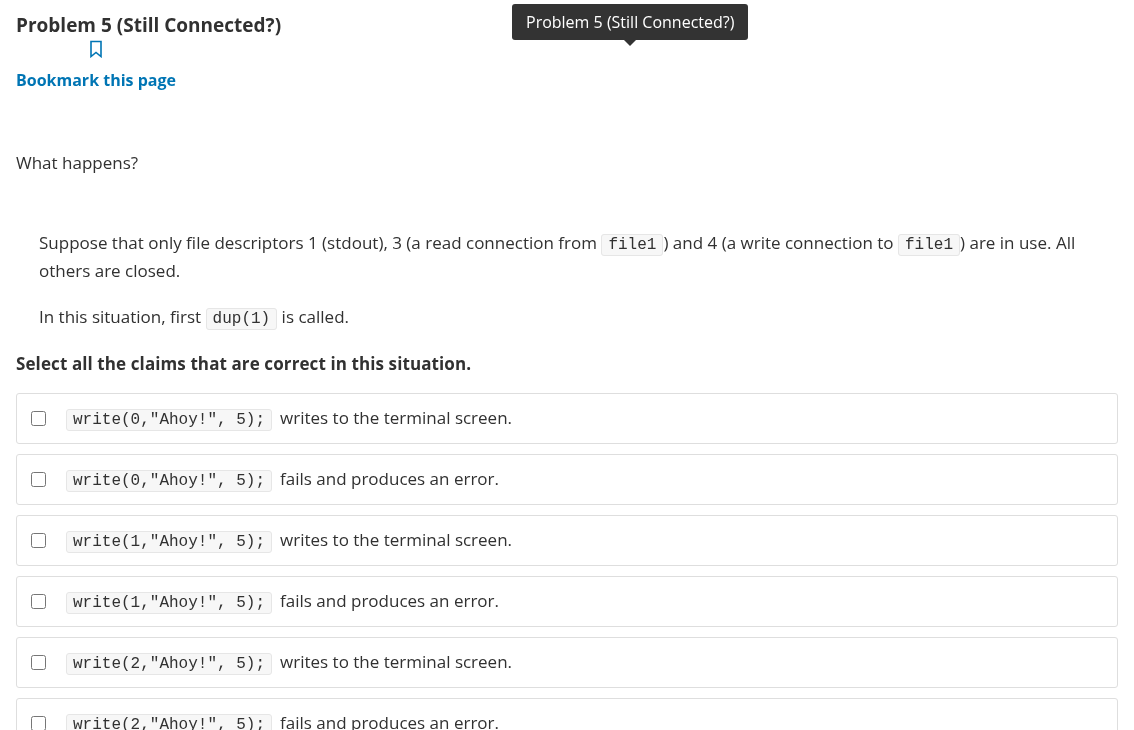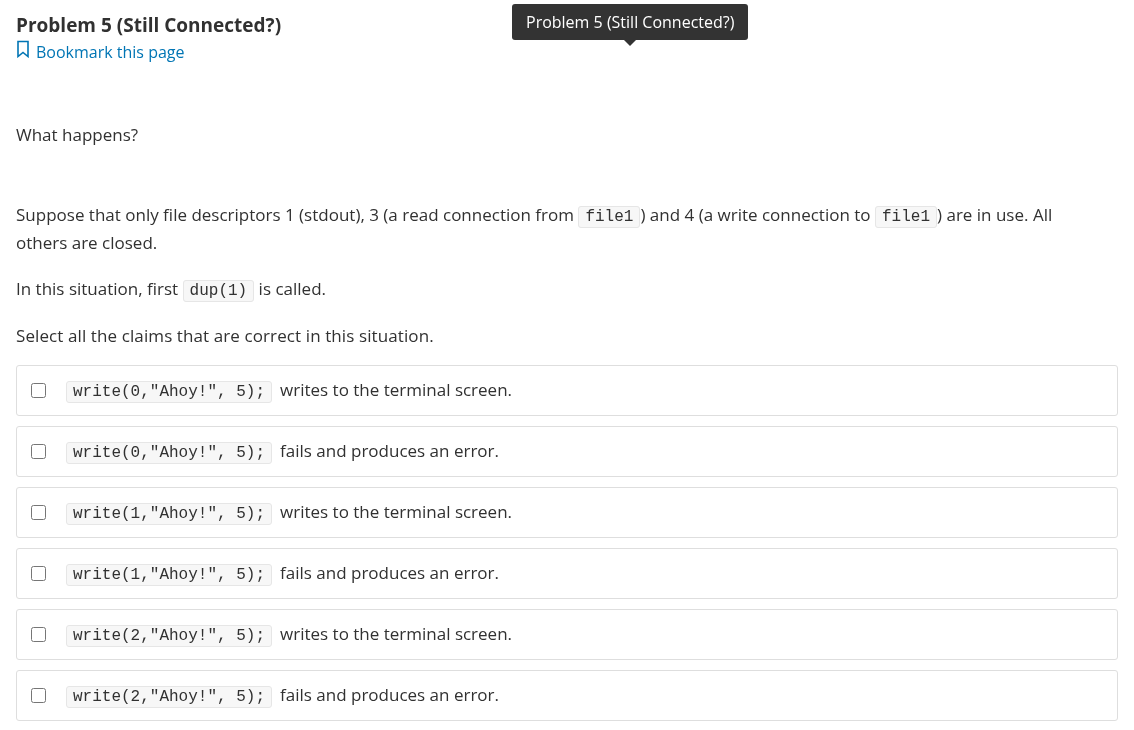--- a/index.html
+++ b/index.html
@@ -41,51 +41,53 @@
     font-size: 19px;
     font-weight: 700;
     margin: 0 0 2px 0;
     color: #313131;
   }
   .bookmark {
     display: inline-flex;
     align-items: center;
     gap: 6px;
     color: #0075b4;
-    font-weight: 400;
+    font-weight: 700;
     font-size: 16px;
     cursor: pointer;
     text-decoration: none;
+    flex-direction: column;
   }
   .bookmark svg { width: 14px; height: 18px; }
   .section-question {
     margin-top: 60px;
     font-size: 17px;
     color: #313131;
   }
   .body-text {
     margin-top: 56px;
     font-size: 17px;
     line-height: 1.55;
     color: #313131;
     max-width: 1080px;
+    margin-left: 23px;
   }
   .body-text p { margin: 0 0 20px 0; }
   code.inline {
     font-family: "Courier New", Consolas, monospace;
     background: #f7f7f7;
     border: 1px solid #e6e6e6;
     border-radius: 3px;
     padding: 1px 6px;
     font-size: 16px;
   }
   .instruction {
     margin-top: 20px;
     font-size: 17px;
-    font-weight: 400;
+    font-weight: 700;
     color: #313131;
     letter-spacing: 0.1px;
   }
   .options {
     margin-top: 18px;
   }
   .option {
     border: 1px solid #dedede;
     border-radius: 3px;
     padding: 12px 14px;

